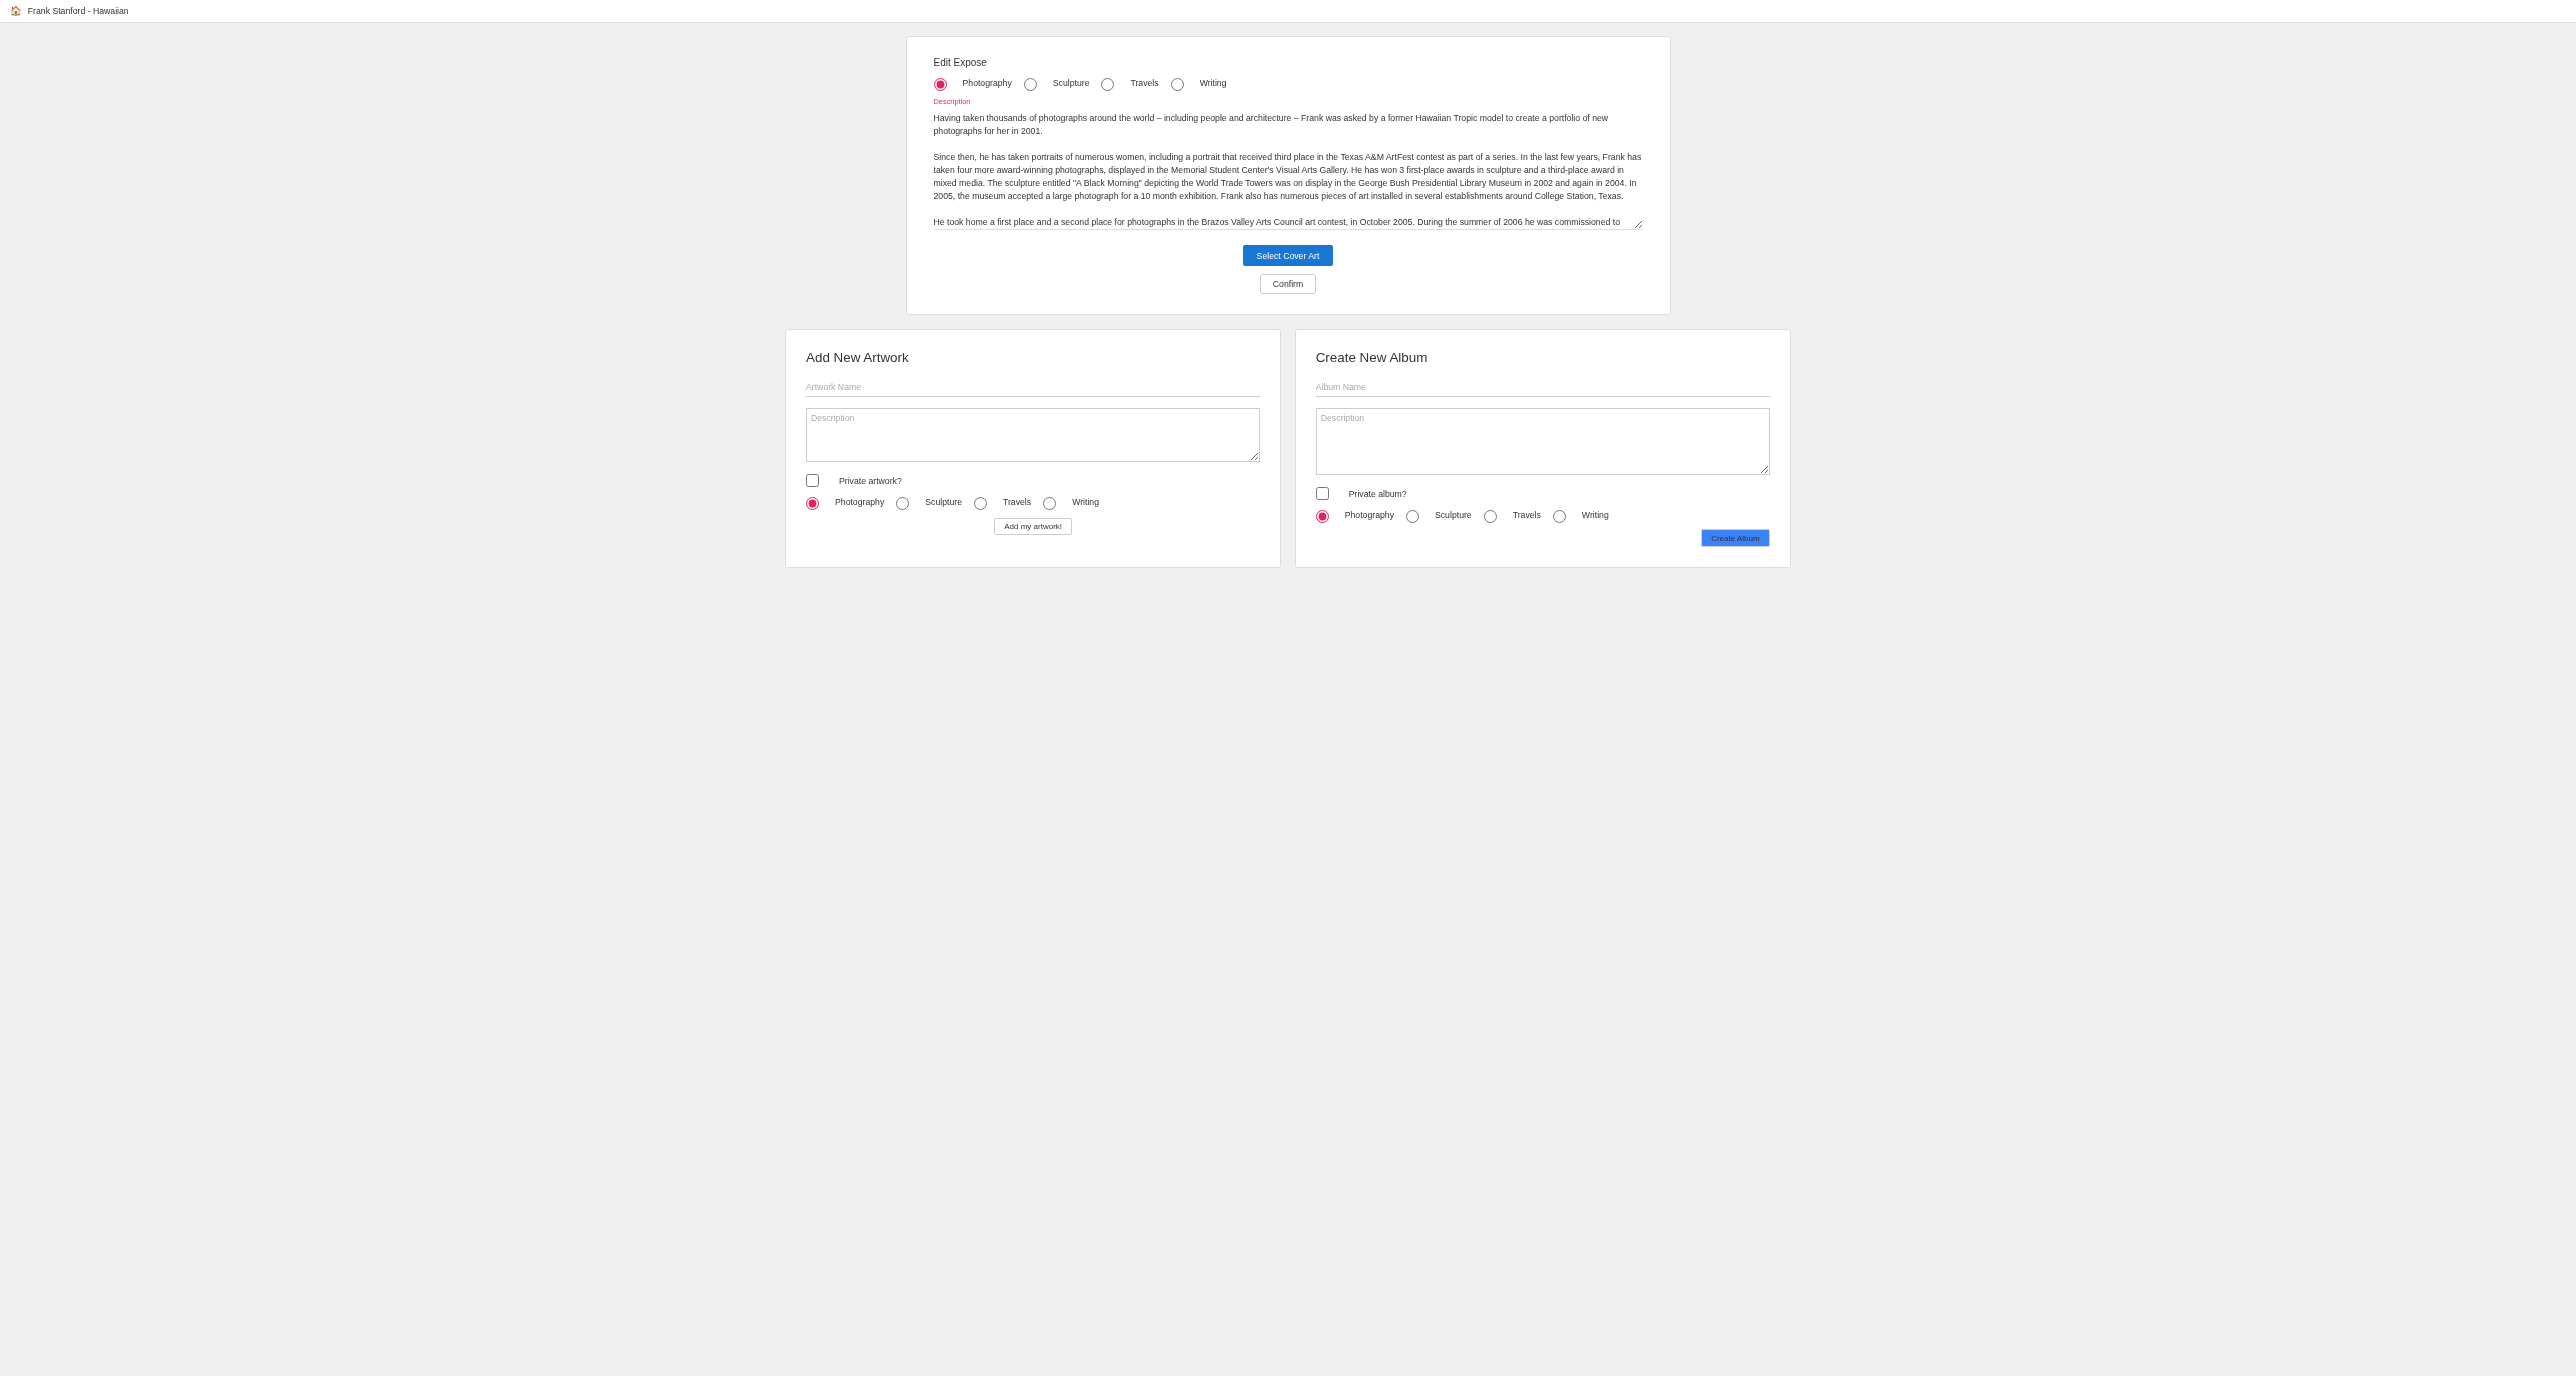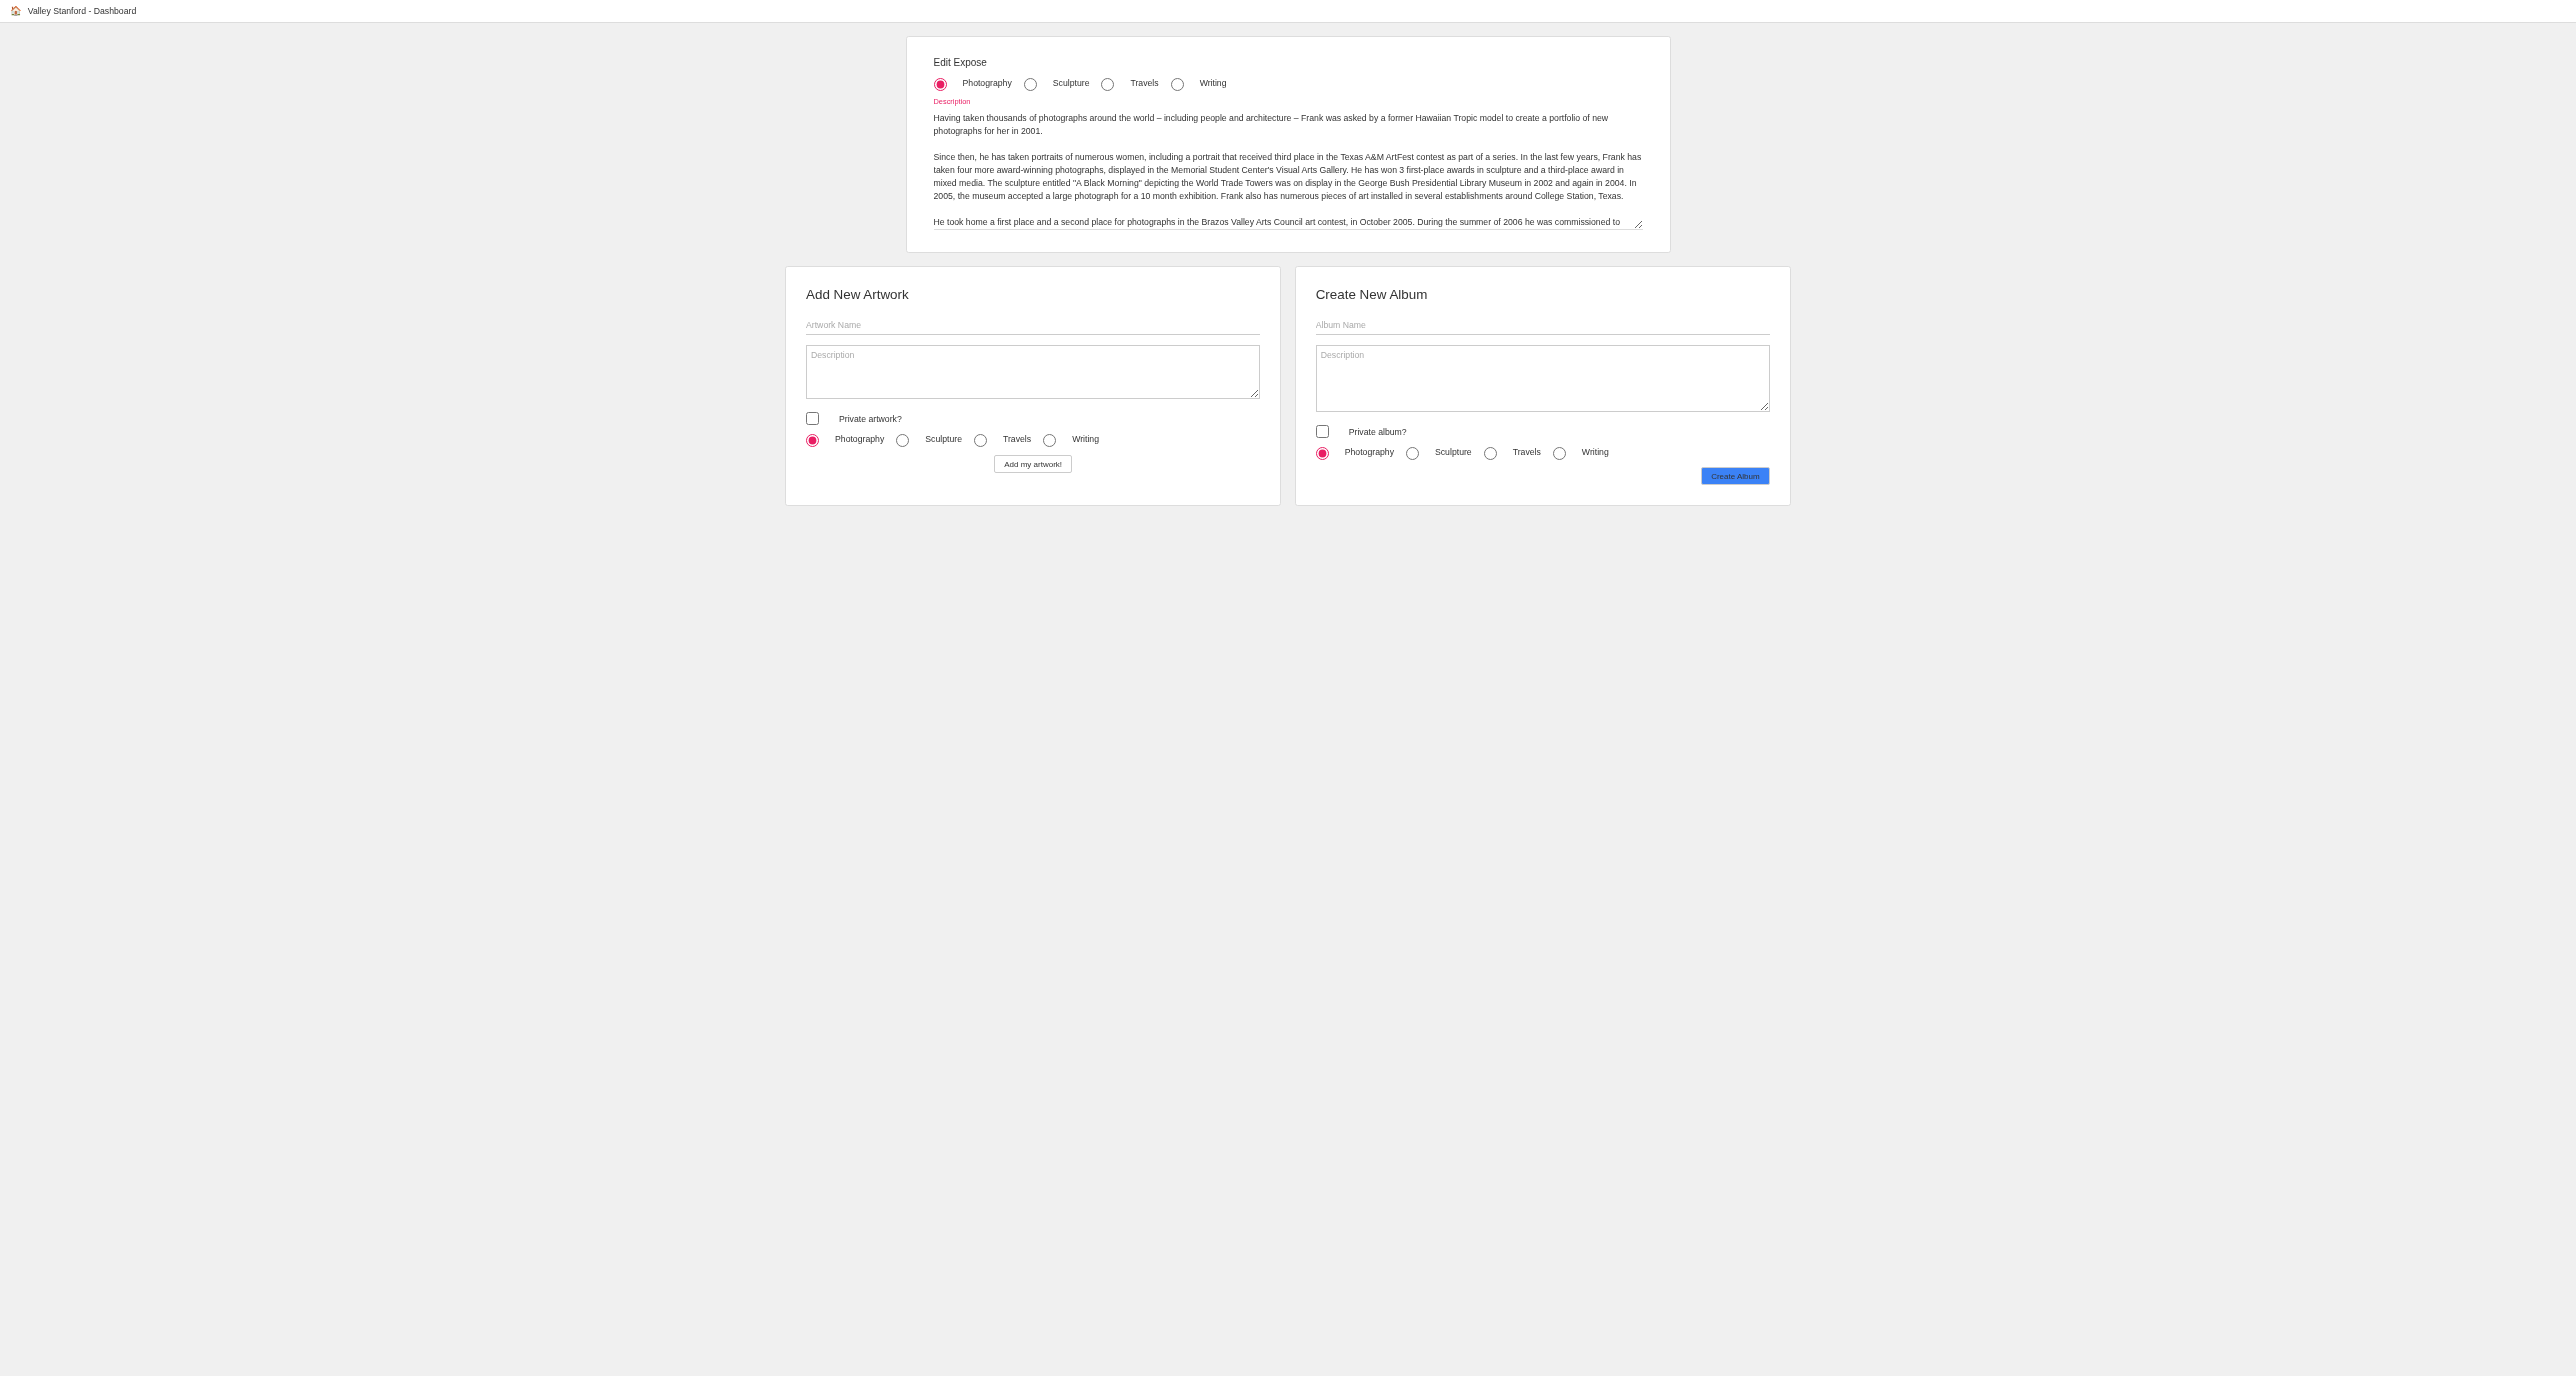--- a/index.html
+++ b/index.html
@@ -210,21 +210,21 @@
     }
     .album-description-area::placeholder {
       color: #aaa;
     }
   </style>
 </head>
 <body>
 
 <div class="topbar">
   <span class="topbar-icon">🏠</span>
-  <span class="topbar-title">Valley Stanford - Dashboard</span>
+  <span class="topbar-title">Frank Stanford - Hawaiian</span>
 </div>
 
 <div class="main-content">
 
   <div class="edit-expose-card">
     <h2 class="edit-expose-title">Edit Expose</h2>
 
     <div class="category-options">
       <label class="radio-option">
         <input type="radio" name="expose-cat" checked="" style="">
@@ -244,20 +244,24 @@
       </label>
     </div>
 
     <div class="description-label">Description</div>
     <textarea class="description-textarea" style="">Having taken thousands of photographs around the world – including people and architecture – Frank was asked by a former Hawaiian Tropic model to create a portfolio of new photographs for her in 2001.
 
 Since then, he has taken portraits of numerous women, including a portrait that received third place in the Texas A&amp;M ArtFest contest as part of a series. In the last few years, Frank has taken four more award-winning photographs, displayed in the Memorial Student Center's Visual Arts Gallery. He has won 3 first-place awards in sculpture and a third-place award in mixed media. The sculpture entitled "A Black Morning" depicting the World Trade Towers was on display in the George Bush Presidential Library Museum in 2002 and again in 2004. In 2005, the museum accepted a large photograph for a 10 month exhibition. Frank also has numerous pieces of art installed in several establishments around College Station, Texas.
 
 He took home a first place and a second place for photographs in the Brazos Valley Arts Council art contest, in October 2005. During the summer of 2006 he was commissioned to architecturally design and finish-out a night club and a middle eastern styled hookah lounge &amp; bar. The job included his making 14 custom tiled mosaic tables and the actual bar itself.</textarea>
 
+    <div class="card-actions">
+      <button class="btn-select-cover">Select Cover Art</button>
+      <button class="btn-confirm">Confirm</button>
+    </div>
   </div>
 
   <div class="bottom-row">
 
     <div class="form-card">
       <h3 class="form-card-title">Add New Artwork</h3>
 
       <input type="text" class="form-input" placeholder="Artwork Name" style="">
       <textarea class="form-textarea" placeholder="Description" style=""></textarea>
 

